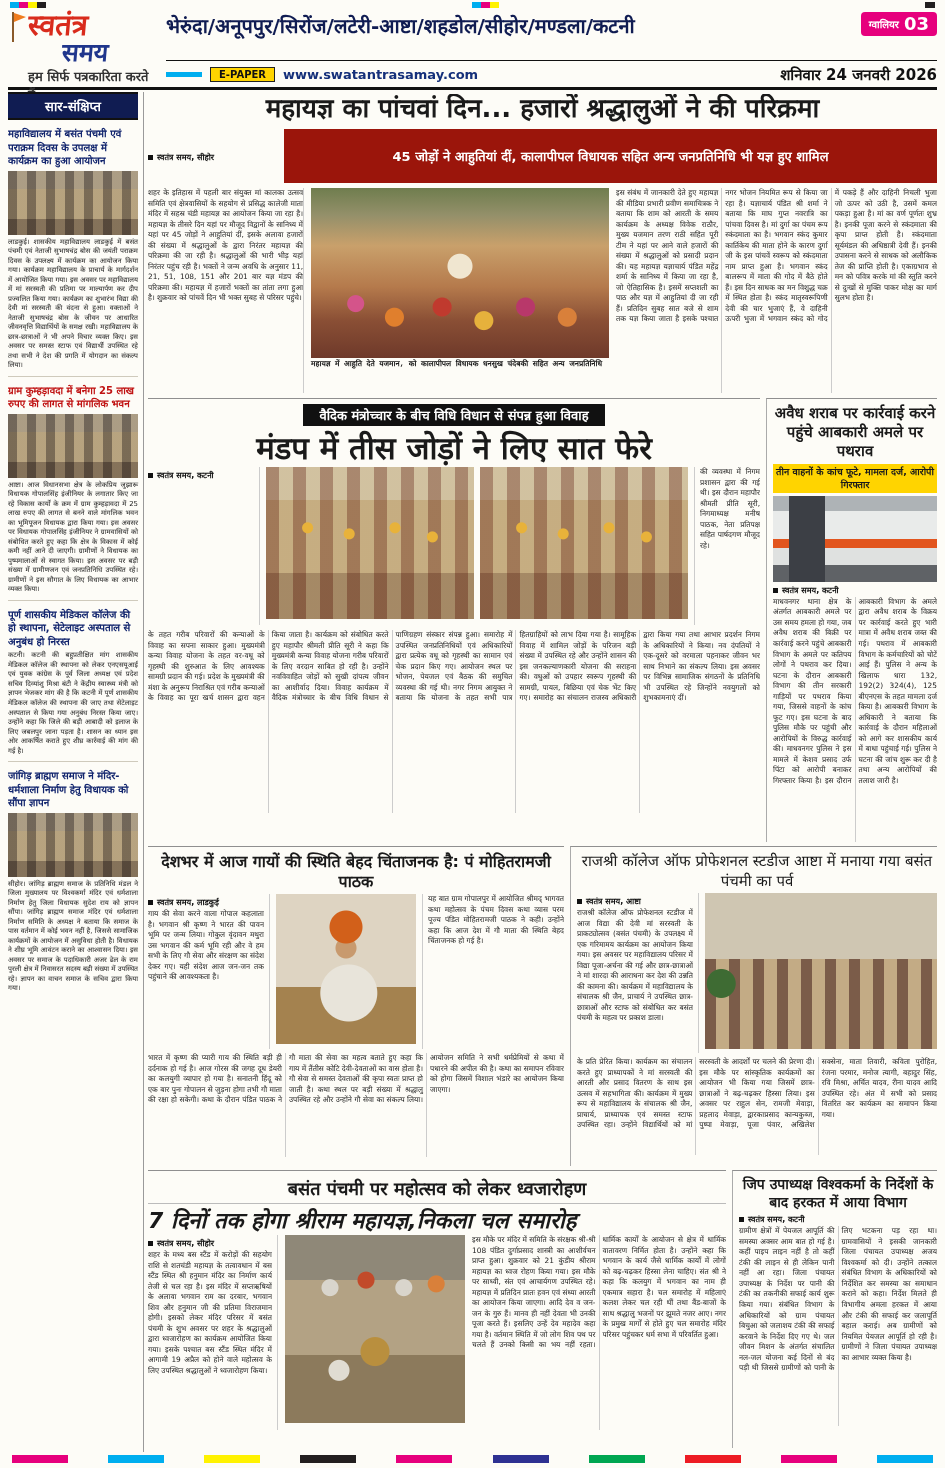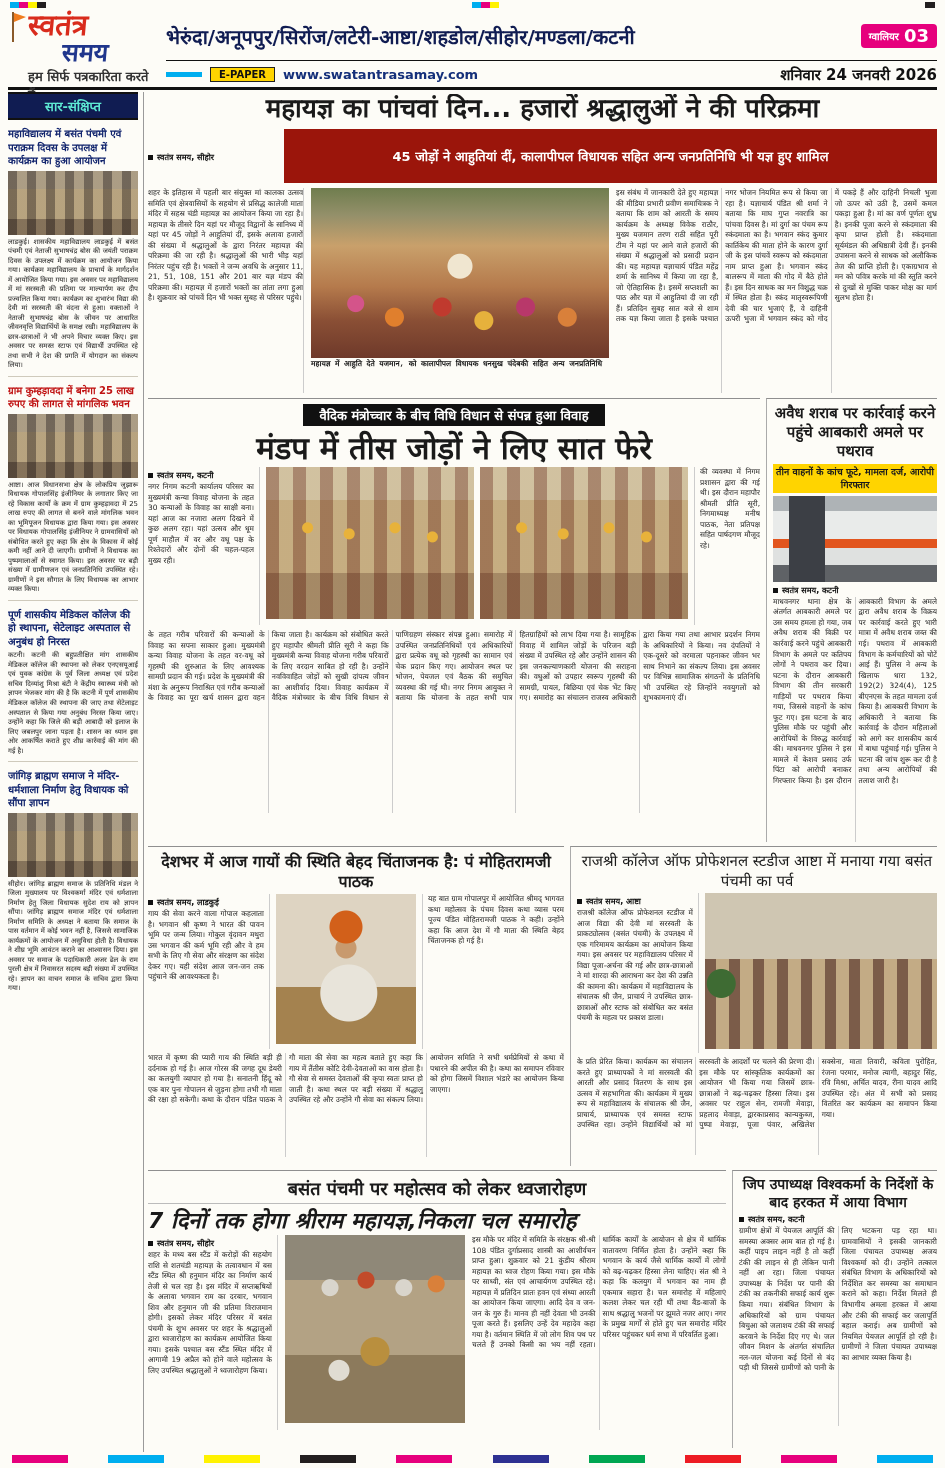--- a/index.html
+++ b/index.html
@@ -15,37 +15,37 @@
   .regbottom { position:absolute; bottom:5px; left:12px; right:12px; height:8px; display:flex; justify-content:space-between; }
   .seg { width:56px; height:8px; }
 
   
   .masthead { position:absolute; left:8px; right:8px; top:10px; height:80px; border-bottom:3px solid #111; }
   .logo { position:absolute; left:2px; top:0; width:148px; height:76px; }
   .logo-flag { position:absolute; left:0; top:2px; }
   .logo-l1 { margin-left:18px; font-size:29px; font-weight:bold; color:#d92b1c; line-height:1.05; transform:skewX(-5deg); }
   .logo-l2 { margin-left:52px; font-size:25px; font-weight:bold; color:#20368c; line-height:1.0; transform:skewX(-5deg); }
   .tagline { margin-left:18px; margin-top:2px; font-size:13px; color:#333; font-weight:bold; }
-  .mast-top { position:absolute; left:158px; right:0; top:2px; height:48px; display:flex; align-items:center; gap:8px; }
+  .mast-top { position:absolute; left:158px; right:0; top:2px; height:48px; display:flex; align-items:flex-start; gap:8px; }
   .locations { flex:1; font-size:20px; font-weight:bold; color:#101c52; white-space:nowrap; overflow:hidden; }
   .city-badge { background:#e6007d; color:#fff; display:flex; align-items:center; gap:5px; border-radius:4px; padding:3px 8px; }
   .city-name { font-size:10px; font-weight:bold; }
   .page-num { font-size:18px; font-weight:bold; line-height:1; }
   .mast-bottom { position:absolute; left:158px; right:0; bottom:3px; height:24px; border-top:1.5px solid #111; display:flex; align-items:center; gap:8px; padding-top:3px; }
   .cyan-tick { width:36px; height:5px; background:#00aeef; display:inline-block; }
   .epaper-badge { background:#ffd400; border:1px solid #222; font-size:10px; font-weight:bold; padding:1px 8px; color:#111; }
   .website { font-size:13px; font-weight:bold; color:#15307a; }
   .mast-date { margin-left:auto; font-size:15px; font-weight:bold; color:#111; }
 
   
   .content { position:absolute; left:8px; right:8px; top:92px; height:1360px; }
 
   
   .sidebar { position:absolute; left:0; top:0; width:136px; height:100%; border-right:1px solid #9a9a9a; padding-right:5px; overflow:hidden; }
-  .sb-header { background:#101c52; color:#5eead4; text-align:center; font-weight:bold; font-size:13px; padding:3px 0;
+  .sb-header { background:#101c52; color:#ffffff; text-align:center; font-weight:bold; font-size:13px; padding:3px 0;
                border-top:2px solid #111; border-bottom:2px solid #111; }
   .brief { margin-top:7px; padding-bottom:5px; border-bottom:1px solid #cfcabc; }
   .brief:last-child { border-bottom:none; }
   .brief-hl { font-size:10px; line-height:1.35; font-weight:bold; color:#12256e; }
   .brief-hl.red { color:#c01313; }
   .brief-body { font-size:6.9px; line-height:1.38; text-align:justify; color:#222; margin-top:3px; }
   .sb-photo { height:64px; margin-top:3px; }
 
   
   .art { position:absolute; overflow:hidden; }
@@ -240,21 +240,20 @@
         <div class="bt cols-3 top-right">इस संबंध में जानकारी देते हुए महायज्ञ की मीडिया प्रभारी प्रवीण समाचित्रक ने बताया कि शाम को आरती के समय कार्यक्रम के अध्यक्ष विवेक राठौर, मुख्य यजमान तरण राठी सहित पूरी टीम ने यहां पर आने वाले हजारों की संख्या में श्रद्धालुओं को प्रसादी प्रदान की। यह महायज्ञ यज्ञाचार्य पंडित महेंद्र शर्मा के सानिध्य में किया जा रहा है, जो ऐतिहासिक है। इसमें सप्तशती का पाठ और यज्ञ में आहुतियां दी जा रही हैं। प्रतिदिन सुबह सात बजे से शाम तक यज्ञ किया जाता है इसके पश्चात नगर भोजन नियमित रूप से किया जा रहा है। यज्ञाचार्य पंडित श्री शर्मा ने बताया कि माघ गुप्त नवरात्रि का पांचवा दिवस है। मां दुर्गा का पंचम रूप स्कंदमाता का है। भगवान स्कंद कुमार कार्तिकेय की माता होने के कारण दुर्गा जी के इस पांचवें स्वरूप को स्कंदमाता नाम प्राप्त हुआ है। भगवान स्कंद बालरूप में माता की गोद में बैठे होते हैं। इस दिन साधक का मन विशुद्ध चक्र में स्थित होता है। स्कंद मातृस्वरूपिणी देवी की चार भुजाएं हैं, वे दाहिनी ऊपरी भुजा में भगवान स्कंद को गोद में पकड़े हैं और दाहिनी निचली भुजा जो ऊपर को उठी है, उसमें कमल पकड़ा हुआ है। मां का वर्ण पूर्णतः शुभ्र है। इनकी पूजा करने से स्कंदमाता की कृपा प्राप्त होती है। स्कंदमाता सूर्यमंडल की अधिष्ठात्री देवी हैं। इनकी उपासना करने से साधक को अलौकिक तेज की प्राप्ति होती है। एकाग्रभाव से मन को पवित्र करके मां की स्तुति करने से दुःखों से मुक्ति पाकर मोक्ष का मार्ग सुलभ होता है।</div>
       </div>
     </article>
 
     <article class="art" id="a-wed">
       <div class="kicker-black">वैदिक मंत्रोच्चार के बीच विधि विधान से संपन्न हुआ विवाह</div>
       <h1 class="hl-wed">मंडप में तीस जोड़ों ने लिए सात फेरे</h1>
       <div class="wed-mid">
         <div class="wed-left">
           <div class="byline">स्वतंत्र समय, कटनी</div>
-          <div class="bt">नगर निगम कटनी कार्यालय परिसर का मुख्यमंत्री कन्या विवाह योजना के तहत 30 कन्याओं के विवाह का साक्षी बना। यहां आज का नजारा अलग दिखने में कुछ अलग रहा। यहां उत्सव और धूम पूर्ण माहौल में वर और वधू पक्ष के रिश्तेदारों और दोनों की चहल-पहल मुख्य रही।</div>
         </div>
         <div class="photo ph-wed"></div>
         <div class="photo ph-wed"></div>
         <div class="bt wed-right">की व्यवस्था में निगम प्रशासन द्वारा की गई थी। इस दौरान महापौर श्रीमती प्रीति सूरी, निगमाध्यक्ष मनीष पाठक, नेता प्रतिपक्ष सहित पार्षदगण मौजूद रहे।</div>
       </div>
       <div class="bt cols-5 wed-bottom">के तहत गरीब परिवारों की कन्याओं के विवाह का सपना साकार हुआ। मुख्यमंत्री कन्या विवाह योजना के तहत वर-वधू को गृहस्थी की शुरुआत के लिए आवश्यक सामग्री प्रदान की गई। प्रदेश के मुख्यमंत्री की मंशा के अनुरूप निराश्रित एवं गरीब कन्याओं के विवाह का पूरा खर्च शासन द्वारा वहन किया जाता है। कार्यक्रम को संबोधित करते हुए महापौर श्रीमती प्रीति सूरी ने कहा कि मुख्यमंत्री कन्या विवाह योजना गरीब परिवारों के लिए वरदान साबित हो रही है। उन्होंने नवविवाहित जोड़ों को सुखी दांपत्य जीवन का आशीर्वाद दिया। विवाह कार्यक्रम में वैदिक मंत्रोच्चार के बीच विधि विधान से पाणिग्रहण संस्कार संपन्न हुआ। समारोह में उपस्थित जनप्रतिनिधियों एवं अधिकारियों द्वारा प्रत्येक वधू को गृहस्थी का सामान एवं चेक प्रदान किए गए। आयोजन स्थल पर भोजन, पेयजल एवं बैठक की समुचित व्यवस्था की गई थी। नगर निगम आयुक्त ने बताया कि योजना के तहत सभी पात्र हितग्राहियों को लाभ दिया गया है। सामूहिक विवाह में शामिल जोड़ों के परिजन बड़ी संख्या में उपस्थित रहे और उन्होंने शासन की इस जनकल्याणकारी योजना की सराहना की। वधुओं को उपहार स्वरूप गृहस्थी की सामग्री, पायल, बिछिया एवं चेक भेंट किए गए। समारोह का संचालन राजस्व अधिकारी द्वारा किया गया तथा आभार प्रदर्शन निगम के अधिकारियों ने किया। नव दंपतियों ने एक-दूसरे को वरमाला पहनाकर जीवन भर साथ निभाने का संकल्प लिया। इस अवसर पर विभिन्न सामाजिक संगठनों के प्रतिनिधि भी उपस्थित रहे जिन्होंने नवयुगलों को शुभकामनाएं दीं।</div>
     </article>
 
     <article class="art" id="a-liquor">
       <h2 class="hl-liq">अवैध शराब पर कार्रवाई करने पहुंचे आबकारी अमले पर पथराव</h2>

